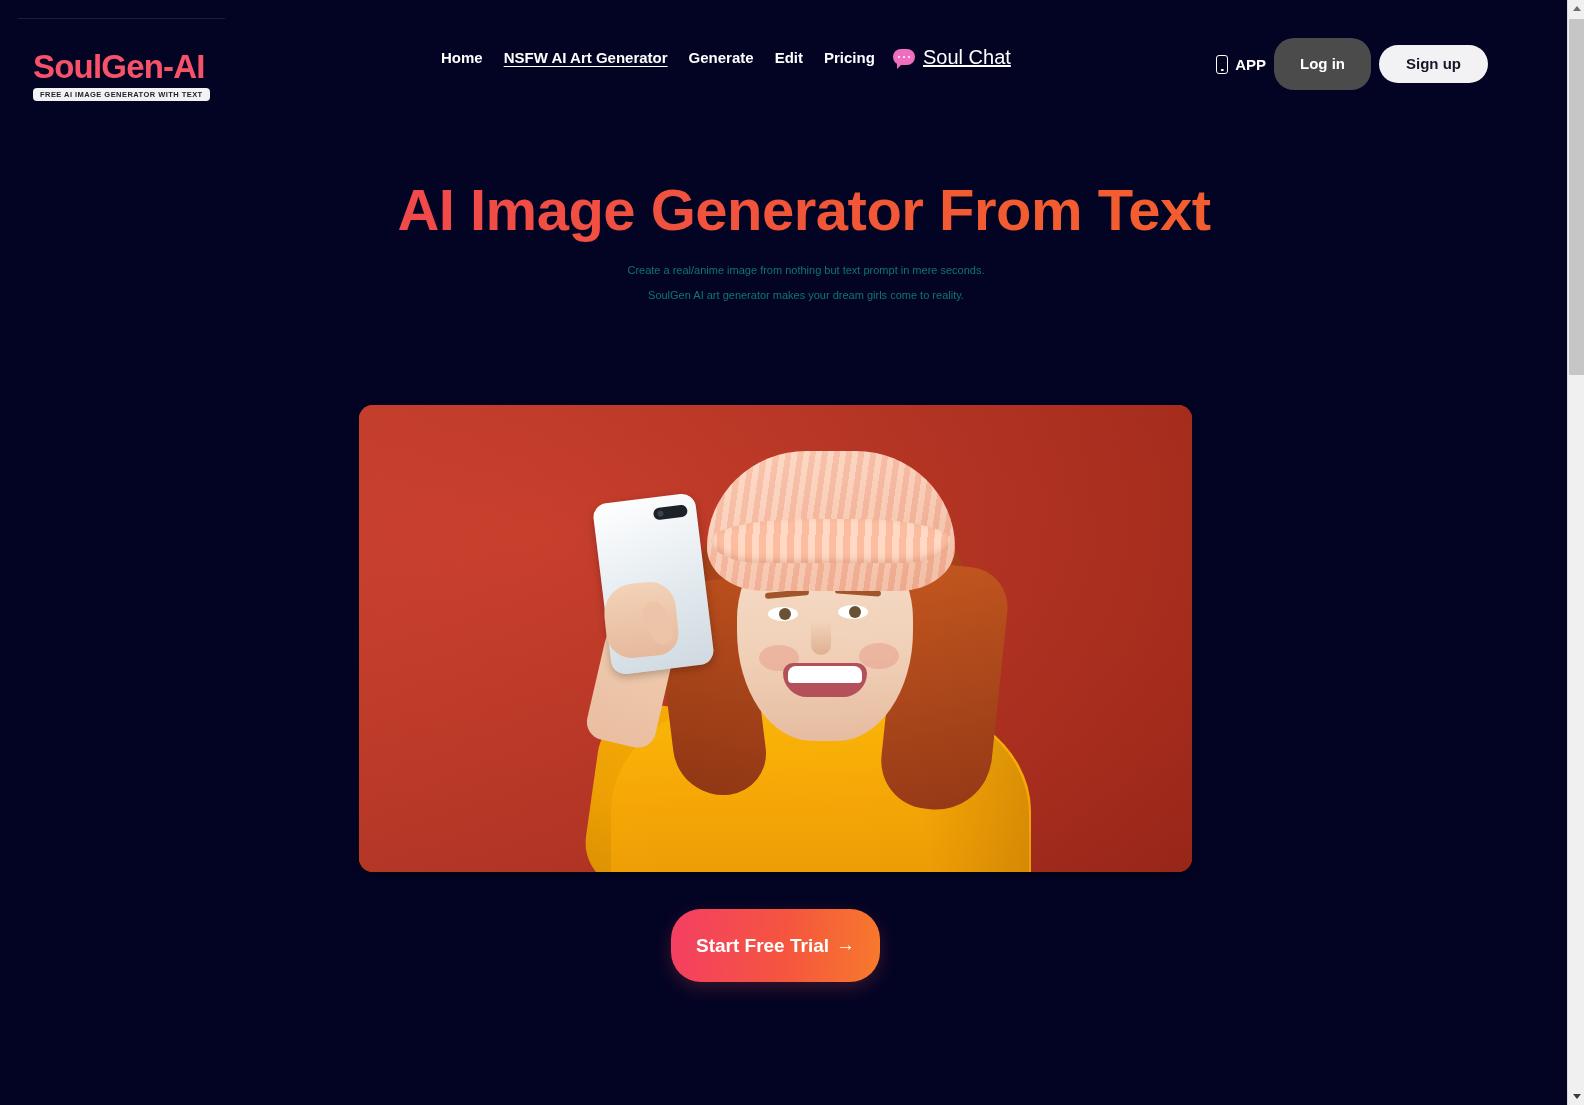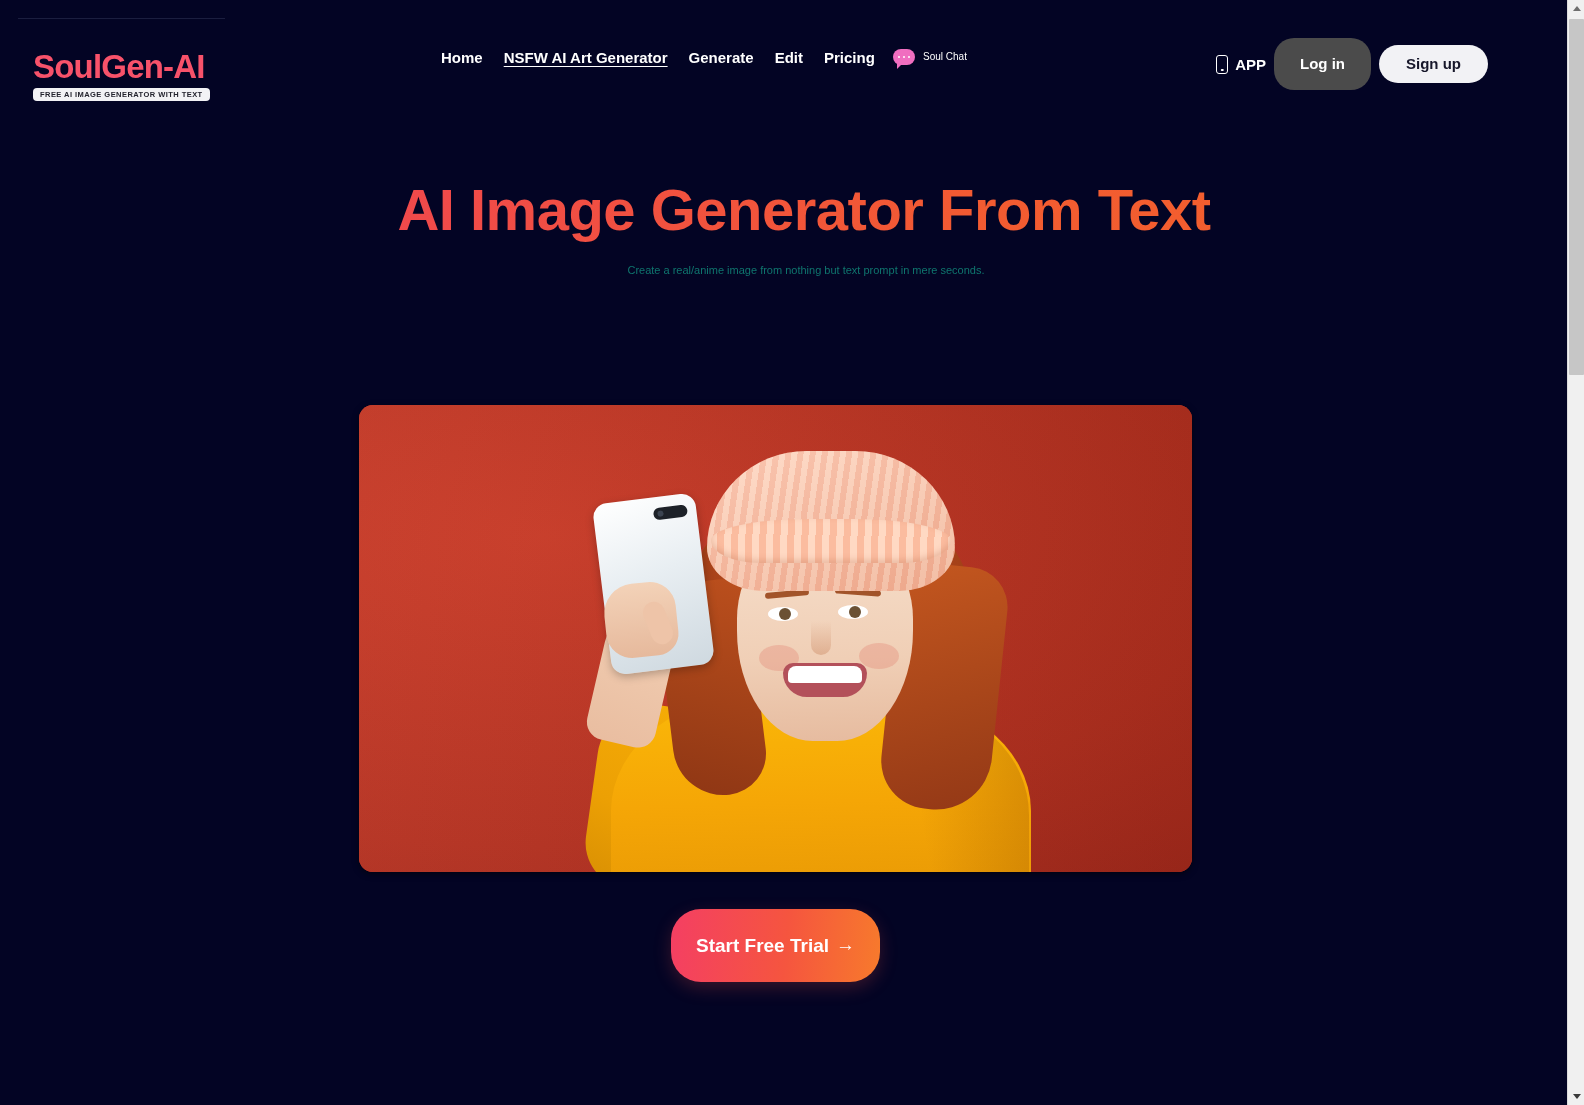--- a/index.html
+++ b/index.html
@@ -101,21 +101,21 @@
   }
   .chat-bubble:after {
     content:"";
     position:absolute;
     left:4px; bottom:-4px;
     width:0; height:0;
     border-left:5px solid #f06ec0;
     border-bottom:5px solid transparent;
   }
   .chat-dot { width:2.6px; height:2.6px; border-radius:50%; background:#ffffff; }
-  .soul-chat-label { color:#ffffff; font-size:10px; line-height:22px; }
+  .soul-chat-label { color:#ffffff; font-size:20px; line-height:22px;text-decoration:underline; }
 
   .header-right {
     position:absolute;
     right:64px; top:38px;
     display:flex;
     align-items:center;
     gap:8px;
   }
   .app-link {
     display:flex;
@@ -494,20 +494,21 @@
       <button class="btn-signup">Sign up</button>
     </div>
   </div>
 
   <div class="hero">
 
     <h1 class="hero-title">AI Image Generator From Text</h1>
 
     <div class="hero-sub">
       <div>Create a real/anime image from nothing but text prompt in mere seconds.</div>
+      <div>SoulGen AI art generator makes your dream girls come to reality.</div>
     </div>
 
     <div class="hero-media" title="Smiling woman with red curly hair wearing a peach knit beanie and yellow sweater taking a selfie on a red background">
       <div class="media-bg"></div>
 
       <div class="figure">
         <div class="hair-back"></div>
         <div class="arm"></div>
         <div class="sweater"></div>
         <div class="sweater-shadow"></div>

